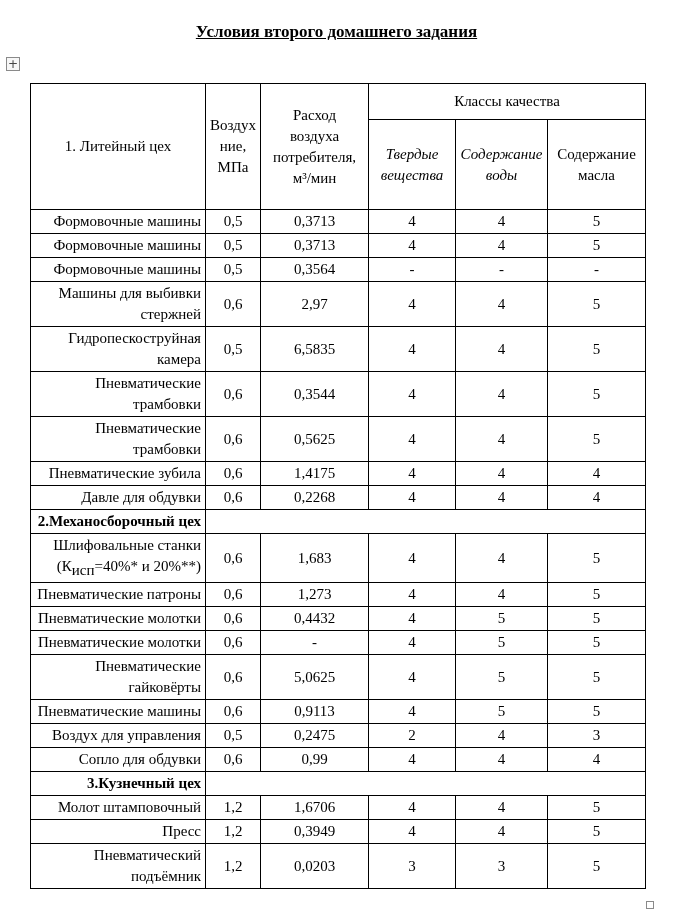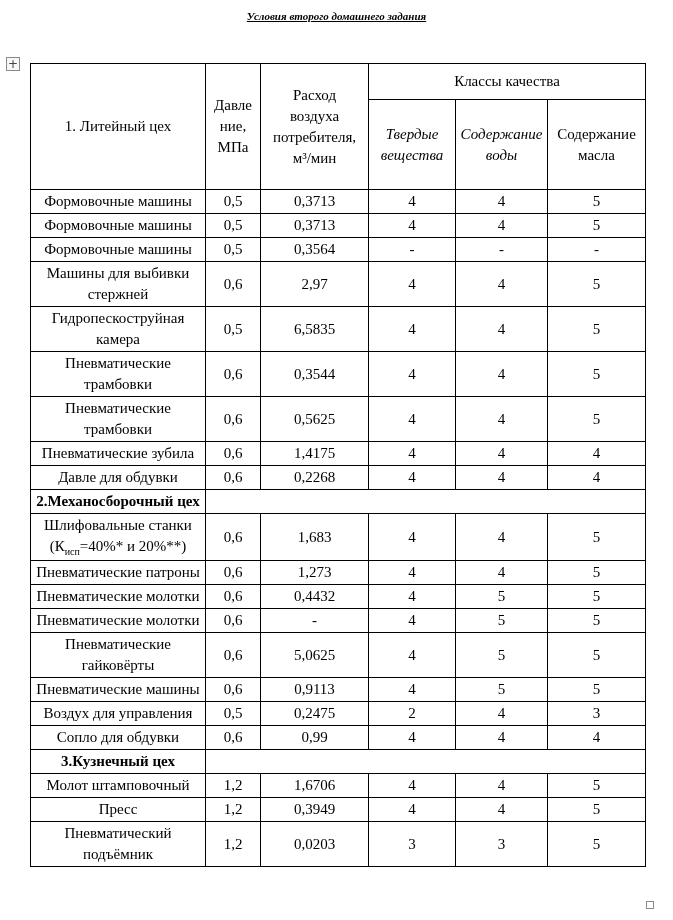--- a/index.html
+++ b/index.html
@@ -3,22 +3,22 @@
 <meta charset="utf-8">
 <style>
   * { margin:0; padding:0; box-sizing:border-box; }
   html,body { background:#ffffff; }
   body {
     width:673px; height:920px; position:relative;
     font-family:"Liberation Serif", serif; color:#000;
     overflow:hidden;
   }
   .page-title {
-    padding-top:10px; text-align:center;
-    font-size:11px; font-weight:bold; text-decoration:underline;font-style:italic;
+    padding-top:22px; text-align:center;
+    font-size:17px; font-weight:bold; text-decoration:underline;
   }
   table.cond {
     border-collapse:collapse; table-layout:fixed;
     width:615px; margin:41px 0 0 30px;
     font-size:15px;
   }
   table.cond td, table.cond th {
     border:1px solid #000; padding:1px 4px;
     vertical-align:middle; line-height:1.4;
     overflow:hidden;
@@ -26,24 +26,24 @@
   table.cond th { font-weight:normal; text-align:center; }
   .pre { white-space:pre-line; }
   th.corner {
     text-align:left; vertical-align:bottom;
     font-weight:bold; padding-bottom:20px; padding-left:5px;margin-left:8px;
   }
   th.quality-title { height:36px;margin-top:18px; }
   tr.subhead th { height:90px; }
   th.top { vertical-align:top; padding-top:8px;font-style:italic; }
   th.mid { vertical-align:middle; }
-  td.name { text-align:center; padding-left:5px; }
+  td.name { text-align:right; padding-left:5px; }
   td.num  { text-align:center; }
   td.section { font-weight:bold;margin-left:27px; }
-  sub { font-size:10px; }
+  sub { font-size:15px; }
   .move-handle {
     position:absolute; left:6px; top:57px;
     width:14px; height:14px;
     border:1px solid #8a8a8a; background:#f7f7f7;
     font-size:12px; line-height:12px; text-align:center; color:#444;
     cursor:move; font-family:"DejaVu Sans", sans-serif;
   }
   .resize-handle {
     position:absolute; left:646px; top:901px;
     width:8px; height:8px;
@@ -63,21 +63,21 @@
     <col style="width:175px">
     <col style="width:55px">
     <col style="width:108px">
     <col style="width:87px">
     <col style="width:92px">
     <col style="width:98px">
   </colgroup>
   <thead>
     <tr>
       <th class="corner" rowspan="2">1. Литейный цех</th>
-      <th class="pre" rowspan="2">Давле
+      <th class="pre" rowspan="2">Воздух
 ние,
 МПа</th>
       <th class="pre" rowspan="2">Расход
 воздуха
 потребителя,
 м³/мин</th>
       <th class="quality-title" colspan="3">Классы качества</th>
     </tr>
     <tr class="subhead">
       <th class="pre top">Твердые

